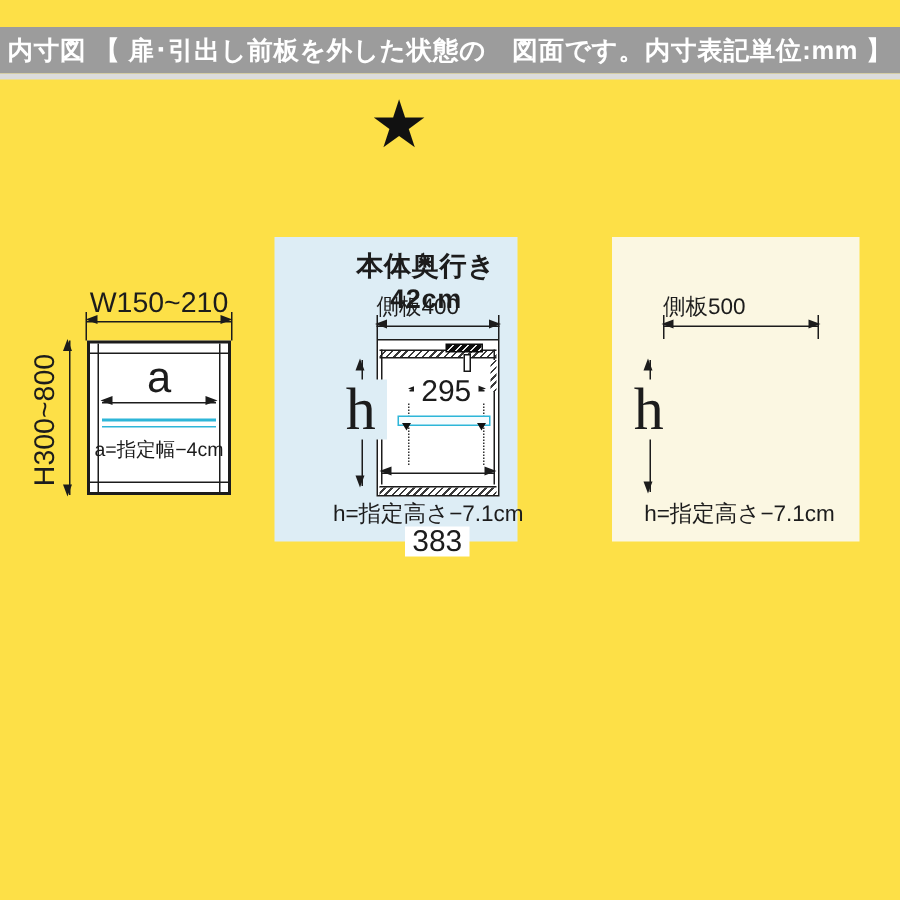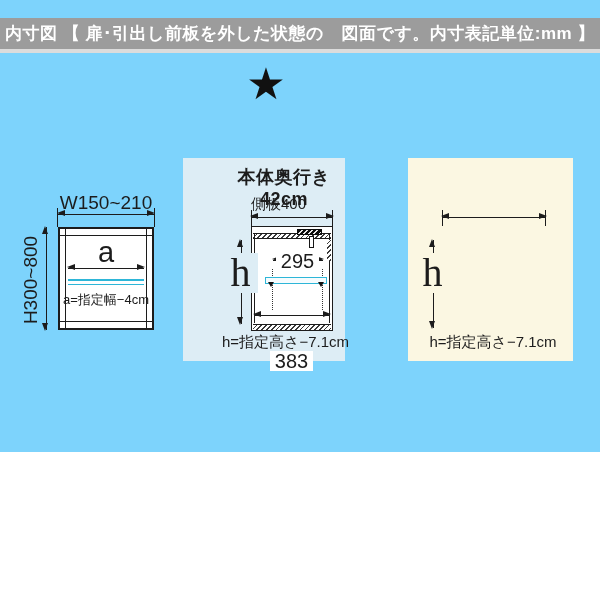--- a/index.html
+++ b/index.html
@@ -4,21 +4,21 @@
 <style>
   :root{
     --header-bg:#9c9c9c;
     --panel-blue:#ddedf5;
     --panel-yellow:#fbf7e2;
     --shelf-cyan:#2eb6d8;
     --line:#1c1c1c;
   }
   *{margin:0;padding:0;box-sizing:border-box;}
   body{background:#fff;font-family:"Liberation Sans","DejaVu Sans",sans-serif;color:var(--line);}
-  #stage{position:relative;width:600px;height:452px;background:#7dd3fc;overflow:hidden;}
+  #stage{position:relative;width:600px;height:600px;background:#fde047;overflow:hidden;}
 
   
   .header-bar{position:absolute;left:0;top:18px;width:600px;height:31px;background:var(--header-bg);
     color:#fff;font-size:17px;font-weight:bold;line-height:31px;text-align:center;letter-spacing:.5px;}
   .header-shadow{position:absolute;left:0;top:49px;width:600px;height:4px;background:#dcdcdc;}
 
   .star{position:absolute;left:240px;top:62px;width:52px;text-align:center;font-size:44px;line-height:44px;color:#111;}
 
   
   .hline{position:absolute;height:0;border-top:1.5px solid var(--line);}
@@ -129,20 +129,21 @@
       <div class="harrow" style="left:1.5px;top:87.5px;width:76px;"></div>
       <div class="numlbl" style="left:18px;top:79px;width:43px;margin-top:45px;">383</div>
     </div>
 
     <div class="varrow" style="left:57.5px;top:82px;height:84px;"></div>
     <div class="hsym blue" style="left:40px;top:95px;">h</div>
     <div class="panel-note" style="left:35px;width:135px;">h=指定高さ−7.1cm</div>
   </div>
 
   <div class="panel yellow">
+    <div class="sp-label" style="left:34px;width:104px;">側板500</div>
     <div class="harrow" style="left:34px;top:58.5px;width:104px;"></div>
     <div class="tick" style="left:33.6px;top:52px;height:16px;"></div>
     <div class="tick" style="left:137.4px;top:52px;height:16px;"></div>
 
 
     <div class="varrow" style="left:24.5px;top:82px;height:88px;"></div>
     <div class="hsym yellow" style="left:7px;top:95px;">h</div>
     <div class="panel-note" style="left:10px;width:150px;">h=指定高さ−7.1cm</div>
   </div>
 

